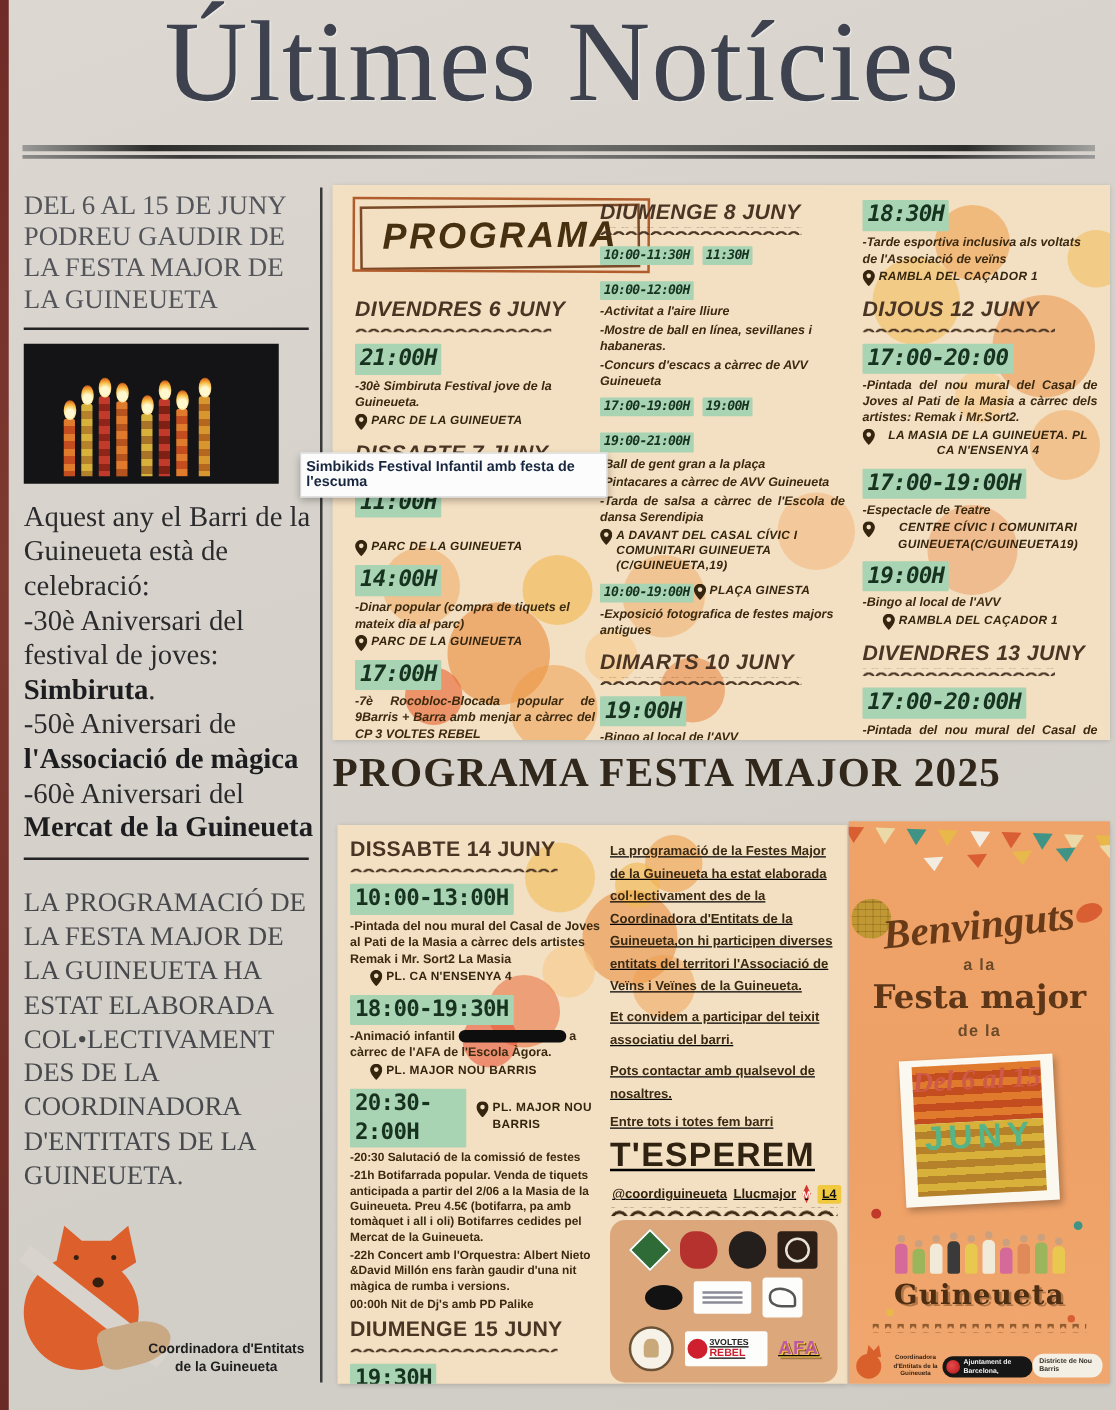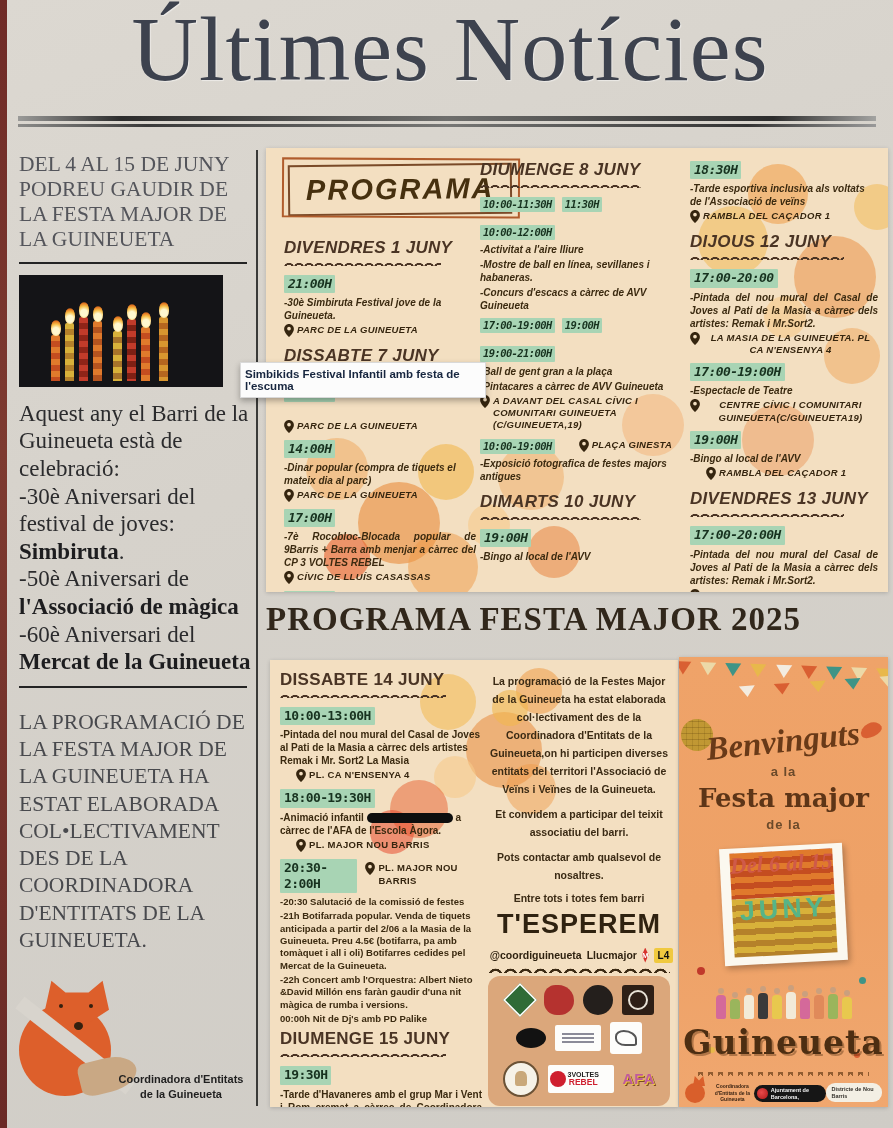--- a/index.html
+++ b/index.html
@@ -39,36 +39,36 @@
   .fox .tail{position:absolute;left:60px;top:84px;width:58px;height:34px;background:#c9a884;border-radius:10px 60% 60% 30%;transform:rotate(-14deg);}
   .fox-caption{position:absolute;left:92px;top:104px;width:140px;font-size:11px;font-weight:700;line-height:1.3;color:#1f1f1f;text-align:center;}
   .divider{position:absolute;left:256px;top:150px;width:2px;height:956px;background:#3a3a38;}
   
   .poster{position:absolute;background:#f3dfc1;overflow:hidden;box-shadow:0 1px 4px rgba(0,0,0,.18);}
   .bub{position:absolute;border-radius:50%;}
   .col{position:absolute;z-index:2;}
   .day{font-size:17px;font-weight:800;letter-spacing:.3px;color:#4a3424;margin:9px 0 0;}
   .wavy{width:82%;height:6px;margin:2px 0 5px;background:radial-gradient(circle at 50% 135%,transparent 3.2px,#4a3424 3.6px 5px,transparent 5.4px) 0 0/10px 6px repeat-x;}
   .wavy2{width:100%;height:7px;margin:2px 0;background:radial-gradient(circle at 50% 140%,transparent 4.5px,#3c2a14 5px 7px,transparent 7.4px) 0 0/15px 7px repeat-x;}
-  .badge{display:inline-block;background:#a8d4b4;color:#17321f;font-family:"DejaVu Sans Mono",monospace;font-weight:700;font-size:13px;line-height:1.25;padding:1px 4px;margin:4px 0 2px;letter-spacing:-.6px;border-radius:1px;}
+  .badge{display:inline-block;background:#a8d4b4;color:#17321f;font-family:"DejaVu Sans Mono",monospace;font-weight:700;font-size:18px;line-height:1.25;padding:1px 4px;margin:4px 0 2px;letter-spacing:-.6px;border-radius:1px;}
   .badge.sm{font-size:10.5px;padding:1px 3px;}
   .evt{font-size:10px;font-weight:700;line-height:1.3;color:#3b2a10;margin:1px 0 2px;}
   .evt.j{text-align:justify;}
   .pin{display:flex;gap:3px;font-size:9.5px;font-weight:800;line-height:1.3;color:#35250f;letter-spacing:.3px;margin:2px 0 3px;align-items:flex-start;}
   .pin svg{width:10px;height:13px;flex:none;}
   .pin.center{justify-content:center;text-align:center;}
   .pin.ind{margin-left:16px;}
   .badges{display:flex;gap:7px;flex-wrap:wrap;align-items:center;}
   .programa-box{position:relative;display:inline-block;border:2.5px solid #7a4a28;padding:7px 16px;font-size:29px;font-weight:800;letter-spacing:2px;color:#46300f;transform:rotate(-.6deg);margin:4px 0 14px 4px;background:transparent;}
   .programa-box::after{content:"";position:absolute;inset:-8px -10px -5px -8px;border:2px solid #b05c2c;transform:rotate(.9deg);pointer-events:none;}
   .overlay-note{position:absolute;left:240px;top:362px;width:236px;background:#fcfcfc;border:1px solid #d9d9d9;box-shadow:0 3px 6px rgba(0,0,0,.3);padding:5px 4px;font-size:11.5px;font-weight:600;color:#17263f;z-index:30;}
   .section-heading{position:absolute;left:266px;top:601px;width:622px;text-align:left;font-family:"Liberation Serif",serif;font-size:33px;font-weight:700;letter-spacing:1px;color:#31271b;}
   .redact{display:inline-block;width:86px;height:10px;background:#0e0e0e;border-radius:5px;vertical-align:middle;}
   
-  .invite{position:absolute;z-index:2;text-align:center;}
+  .invite{position:absolute;z-index:2;text-decoration:underline;}
   .invite p{font-size:10.5px;font-weight:700;line-height:1.72;color:#3a2a14;margin:0 0 7px;}
   .tesperem{font-size:27px;font-weight:800;letter-spacing:1px;color:#2f2210;margin:2px 0 7px;}
   .social{display:flex;align-items:center;gap:5px;justify-content:center;font-size:10.5px;font-weight:800;color:#2f2210;}
   .l4{background:#f0c93f;color:#111;font-size:10px;font-weight:800;padding:2px 4px;border-radius:2px;}
   .metro{width:15px;height:15px;background:#d6332c;clip-path:polygon(50% 0,100% 50%,50% 100%,0 50%);display:flex;align-items:center;justify-content:center;color:#fff;font-size:8px;font-weight:800;}
   .logo-box{background:#dba77b;border-radius:12px;padding:9px 6px;display:flex;flex-wrap:wrap;gap:7px 9px;justify-content:center;align-items:center;margin:3px 0;}
   .lg{flex:none;}
   .lg-diamond{width:26px;height:26px;background:#2f6b36;border:2px solid #fff;transform:rotate(45deg) scale(.8);}
   .lg-cjg{width:30px;height:30px;background:#b5322f;border-radius:40% 55% 50% 45%;color:#fff;font-size:8px;font-weight:800;display:flex;align-items:center;justify-content:center;}
   .lg-black{width:30px;height:30px;border-radius:50%;background:#241f1c;}
@@ -95,21 +95,21 @@
   .party-horn{position:absolute;right:6px;top:66px;width:22px;height:14px;background:#d95f32;border-radius:50% 50% 50% 50%/60% 60% 40% 40%;transform:rotate(-25deg);}
   .benvinguts{margin-top:66px;font-family:"Liberation Serif",serif;font-style:italic;font-weight:700;font-size:33px;color:#693a18;transform:rotate(-6deg);z-index:2;}
   .w-small{font-size:13px;font-weight:700;letter-spacing:1px;color:#6b4a2a;margin-top:4px;z-index:2;}
   .festa-major{font-family:"DejaVu Serif",serif;font-weight:700;font-size:26px;color:#5d3517;margin-top:4px;z-index:2;}
   .card{background:#fbf8ef;padding:5px 10px 8px;transform:rotate(-3deg);box-shadow:2px 3px 6px rgba(0,0,0,.28);text-align:center;margin-top:14px;z-index:2;}
   .card .c1{font-family:"Liberation Serif",serif;font-style:italic;font-weight:700;font-size:23px;color:#cf5a49;}
   .card .c2{font-size:27px;font-weight:800;color:#57b487;letter-spacing:4px;line-height:.95;}
   .dancers{display:flex;gap:4px;align-items:flex-end;height:30px;margin-top:26px;z-index:2;}
   .dancer{width:10px;height:24px;border-radius:4px 4px 2px 2px;position:relative;}
   .dancer::before{content:"";position:absolute;top:-7px;left:2px;width:6px;height:6px;border-radius:50%;background:#caa07e;}
-  .wname{font-family:"DejaVu Serif",serif;font-weight:700;font-size:33px;color:#4d2e12;letter-spacing:1px;text-shadow:2px 2px 0 rgba(60,30,0,.35);margin-top:4px;z-index:2;}
+  .wname{font-family:"DejaVu Serif",serif;font-weight:700;font-size:22px;color:#4d2e12;letter-spacing:1px;text-shadow:2px 2px 0 rgba(60,30,0,.35);margin-top:4px;z-index:2;}
   .wyear{font-family:"DejaVu Sans",sans-serif;font-weight:800;font-size:43px;color:#e2662f;-webkit-text-stroke:2px #6cb492;letter-spacing:3px;text-shadow:3px 3px 0 rgba(0,0,0,.15);margin-top:2px;line-height:1;z-index:2;}
   .zigzag{width:82%;height:7px;margin-top:10px;background:linear-gradient(135deg,#7a4a22 25%,transparent 25%) 0 0/10px 7px,linear-gradient(45deg,transparent 75%,#7a4a22 75%) 5px 0/10px 7px;opacity:.8;}
   .wfoot{position:absolute;bottom:5px;left:6px;right:6px;display:flex;justify-content:space-between;align-items:flex-end;z-index:2;}
   .fox-mini{width:26px;height:26px;position:relative;flex:none;}
   .fox-mini i{position:absolute;left:0;top:7px;width:20px;height:20px;border-radius:50%;background:#d95f2b;}
   .fox-mini b{position:absolute;left:8px;top:0;width:12px;height:10px;background:#d95f2b;clip-path:polygon(0 100%,15% 0,50% 45%,85% 0,100% 100%);}
   .wfoot .cap{font-size:5px;font-weight:700;color:#3a2414;width:56px;line-height:1.25;text-align:center;}
   .pill-bcn{display:flex;align-items:center;gap:3px;background:#161616;border-radius:10px;padding:2px 7px 2px 3px;color:#f3f3f3;font-size:5.5px;font-weight:700;line-height:1.15;}
   .pill-bcn .dot{width:11px;height:11px;border-radius:50%;background:radial-gradient(circle at 40% 40%,#e84a4a,#b01818);flex:none;}
   .pill-nb{background:#f3efe4;border-radius:9px;padding:3px 5px;color:#33302a;font-size:5.5px;font-weight:700;line-height:1.15;}
@@ -133,21 +133,21 @@
 </svg>
 
 <div id="page">
   <div class="edge-strip"></div>
 
   <div class="masthead">Últimes Notícies</div>
   <div class="rule1"></div>
   <div class="rule2"></div>
 
   <div class="sidebar">
-    <div class="side-head">DEL 4 AL 15 DE JUNY PODREU GAUDIR DE LA FESTA MAJOR DE LA GUINEUETA</div>
+    <div class="side-head">DEL 6 AL 15 DE JUNY PODREU GAUDIR DE LA FESTA MAJOR DE LA GUINEUETA</div>
     <hr class="side-rule">
     <div class="photo">
       <span class="candle c1"></span>
       <span class="candle c2"></span>
       <span class="candle c3"></span>
       <span class="candle c4"></span>
       <span class="candle c5"></span>
       <span class="candle c6"></span>
       <span class="candle c7"></span>
       <span class="candle c8"></span>
@@ -195,21 +195,21 @@
       <i class="bub" style="left:528px;top:88px;width:82px;height:82px;background:#e8832f;opacity:.45"></i>
       <i class="bub" style="left:558px;top:180px;width:56px;height:56px;background:#f0a65a;opacity:.5"></i>
       <i class="bub" style="left:498px;top:148px;width:42px;height:42px;background:#f6c98a;opacity:.6"></i>
       <i class="bub" style="left:588px;top:36px;width:46px;height:46px;background:#f2b84e;opacity:.5"></i>
       <i class="bub" style="left:356px;top:246px;width:62px;height:62px;background:#f3a661;opacity:.4"></i>
       <i class="bub" style="left:476px;top:256px;width:72px;height:72px;background:#e87c33;opacity:.35"></i>
     </div>
 
     <div class="col" style="left:18px;top:12px;width:192px;">
       <div class="programa-box">PROGRAMA</div>
-      <div class="day">DIVENDRES 1 JUNY</div>
+      <div class="day">DIVENDRES 6 JUNY</div>
       <div class="wavy"></div>
       <div><span class="badge">21:00H</span></div>
       <div class="evt">-30è Simbiruta Festival jove de la Guineueta.</div>
       <div class="pin">
           <svg>
             <use href="#pin"></use>
           </svg>
           <span>PARC DE LA GUINEUETA</span>
         </div>
       <div class="day">DISSABTE 7 JUNY</div>
@@ -253,27 +253,28 @@
       <div class="evt">-Activitat a l'aire lliure</div>
       <div class="evt">-Mostre de ball en línea, sevillanes i habaneras.</div>
       <div class="evt">-Concurs d'escacs a càrrec de AVV Guineueta</div>
       <div class="badges">
         <span class="badge sm">17:00-19:00H</span>
         <span class="badge sm">19:00H</span>
         <span class="badge sm">19:00-21:00H</span>
       </div>
       <div class="evt">-Ball de gent gran a la plaça</div>
       <div class="evt">-Pintacares a càrrec de AVV Guineueta</div>
+      <div class="evt j">-Tarda de salsa a càrrec de l'Escola de dansa Serendipia</div>
       <div class="pin">
           <svg>
             <use href="#pin"></use>
           </svg>
           <span>A DAVANT DEL CASAL CÍVIC I COMUNITARI GUINEUETA (C/GUINEUETA,19)</span>
         </div>
-      <div style="display:flex;align-items:center;gap:24px;text-align:center;">
+      <div style="display:flex;align-items:center;gap:0;text-align:center;">
         <span class="badge sm">10:00-19:00H</span>
         <span class="pin" style="margin:0">
             <svg>
               <use href="#pin"></use>
             </svg>
             <span>PLAÇA GINESTA</span>
           </span>
       </div>
       <div class="evt">-Exposició fotografica de festes majors antigues</div>
       <div class="day">DIMARTS 10 JUNY</div>

